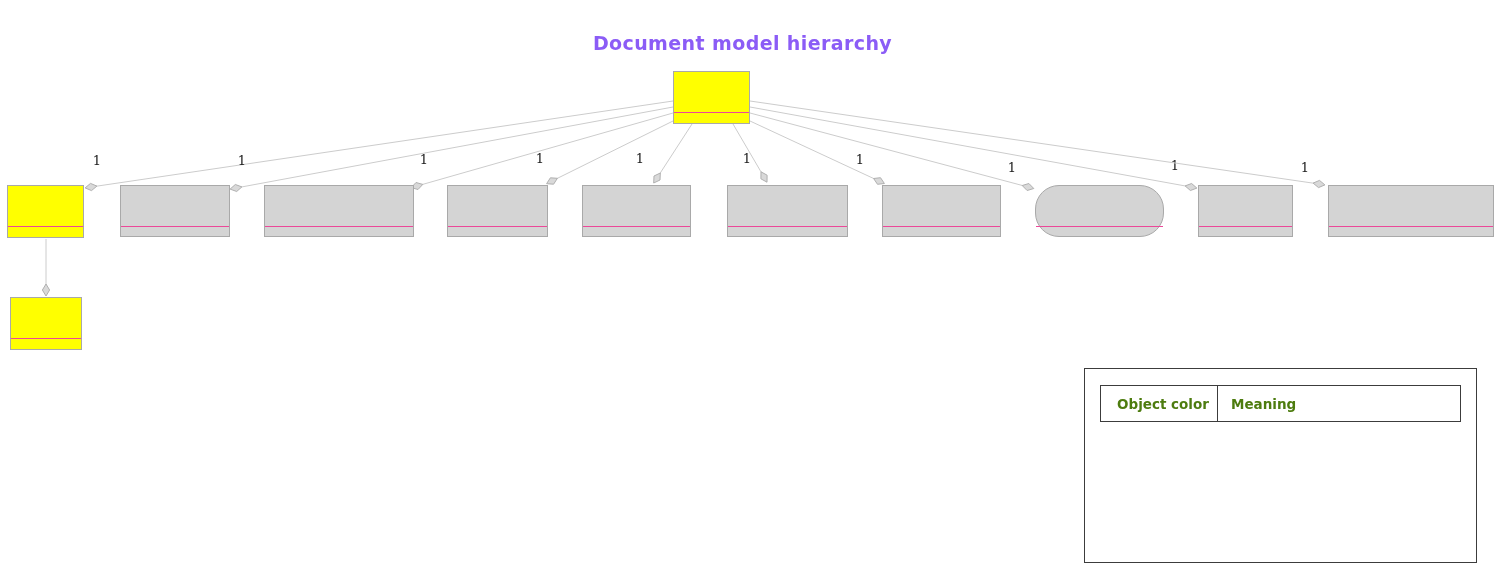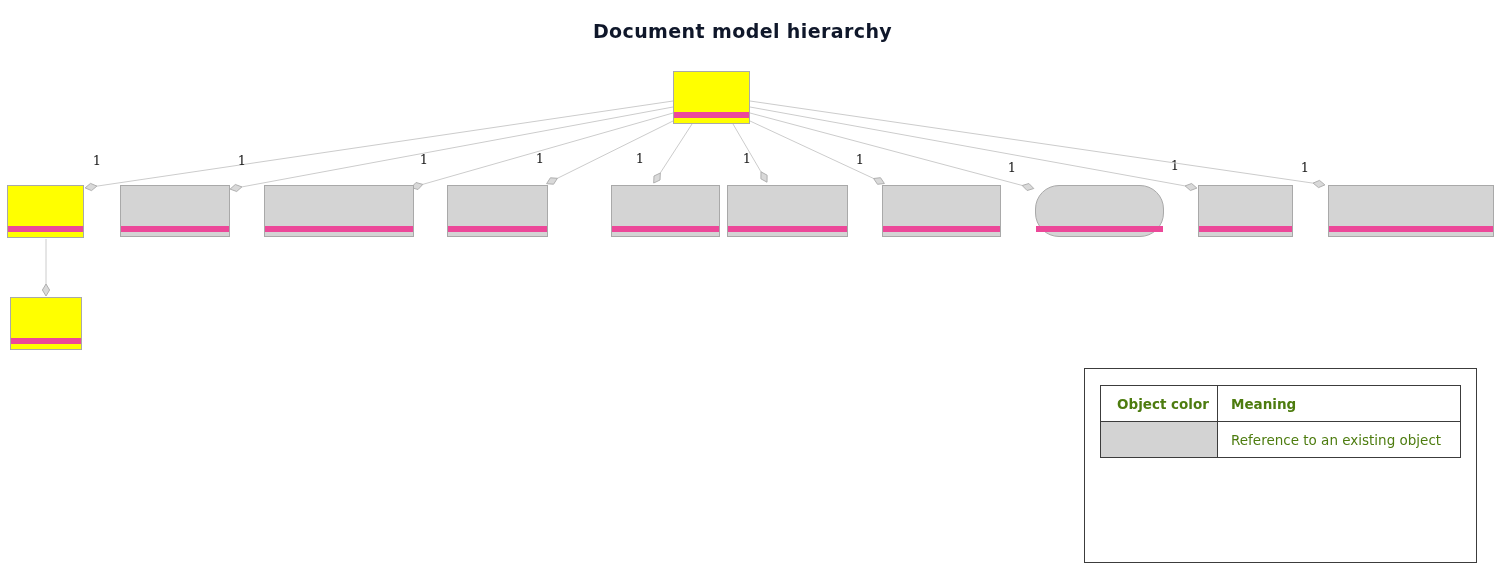--- a/index.html
+++ b/index.html
@@ -6,26 +6,26 @@
   #stage {
     position: relative;
     width: 1500px;
     height: 582px;
     background: #ffffff;
     overflow: hidden;
     font-family: "DejaVu Sans", "Liberation Sans", sans-serif;
   }
   #title {
     position: absolute;
-    top: 20px; left: 0; width: 1485px;
+    top: 32px; left: 0; width: 1485px;
     text-align: center;
     font-size: 19px;
     font-weight: bold;
     letter-spacing: 0.4px;
-    color: #0f172a;
+    color: #8b5cf6;
   }
   #edges { position: absolute; top: 0; left: 0; }
   .edge-line { stroke: #cccccc; stroke-width: 1; fill: none; }
   .diamond { fill: #d9d9d9; stroke: #b0b0b0; stroke-width: 1; }
   .mult-label {
     font-family: "DejaVu Serif", "Liberation Serif", serif;
     font-size: 13px;
     fill: #1a1a1a;
   }
   .node {
@@ -36,21 +36,21 @@
     flex-direction: column;
   }
   .node-name {
     flex: 1 1 auto;
     display: flex;
     align-items: center;
     justify-content: center;
     font-size: 11px;
     letter-spacing: 0.45px;
     color: #383838;
-    border-bottom: 6px solid #ec4899;
+    border-bottom: 1px solid #ec4899;
     white-space: nowrap;
     overflow: hidden;
     margin-top: 40px;
   }
   .node-sub { height: 16px; flex: 0 0 16px; }
   #legend {
     position: absolute;
     left: 1084px; top: 368px;
     width: 393px; height: 195px;
     box-sizing: border-box;
@@ -132,21 +132,21 @@
         <div class="node-sub"></div>
       </div>
       <div class="node" style="left: 264px; top: 185px; width: 150px; height: 52px; background: rgb(212, 212, 212);">
         <div class="node-name">UserWorkspacesRoot</div>
         <div class="node-sub"></div>
       </div>
       <div class="node" style="left: 447px; top: 185px; width: 101px; height: 52px; background: rgb(212, 212, 212);">
         <div class="node-name">SpaceFolder</div>
         <div class="node-sub"></div>
       </div>
-      <div class="node" style="left: 611px; top: 185px; width: 109px; height: 52px; background: rgb(212, 212, 212);">
+      <div class="node" style="left: 582px; top: 185px; width: 109px; height: 52px; background: rgb(212, 212, 212);">
         <div class="node-name">TemplateRoot</div>
         <div class="node-sub"></div>
       </div>
       <div class="node" style="left: 727px; top: 185px; width: 121px; height: 52px; background: rgb(212, 212, 212); font-weight: bold;">
         <div class="node-name">ExtensionFolder</div>
         <div class="node-sub"></div>
       </div>
       <div class="node" style="left: 882px; top: 185px; width: 119px; height: 52px; background: rgb(212, 212, 212);">
         <div class="node-name">ExtensionFolder</div>
         <div class="node-sub"></div>
@@ -170,20 +170,16 @@
     </div>
   <div id="legend">
     <table>
       <thead>
         <tr>
           <th class="col-color">Object color</th>
           <th>Meaning</th>
         </tr>
       </thead>
       <tbody id="legend-body">
-          <tr>
-            <td class="swatch" style="background: rgb(211, 211, 211);"></td>
-            <td>Reference to an existing object</td>
-          </tr>
         </tbody>
     </table>
   </div>
 </div>
 
 </body></html>

